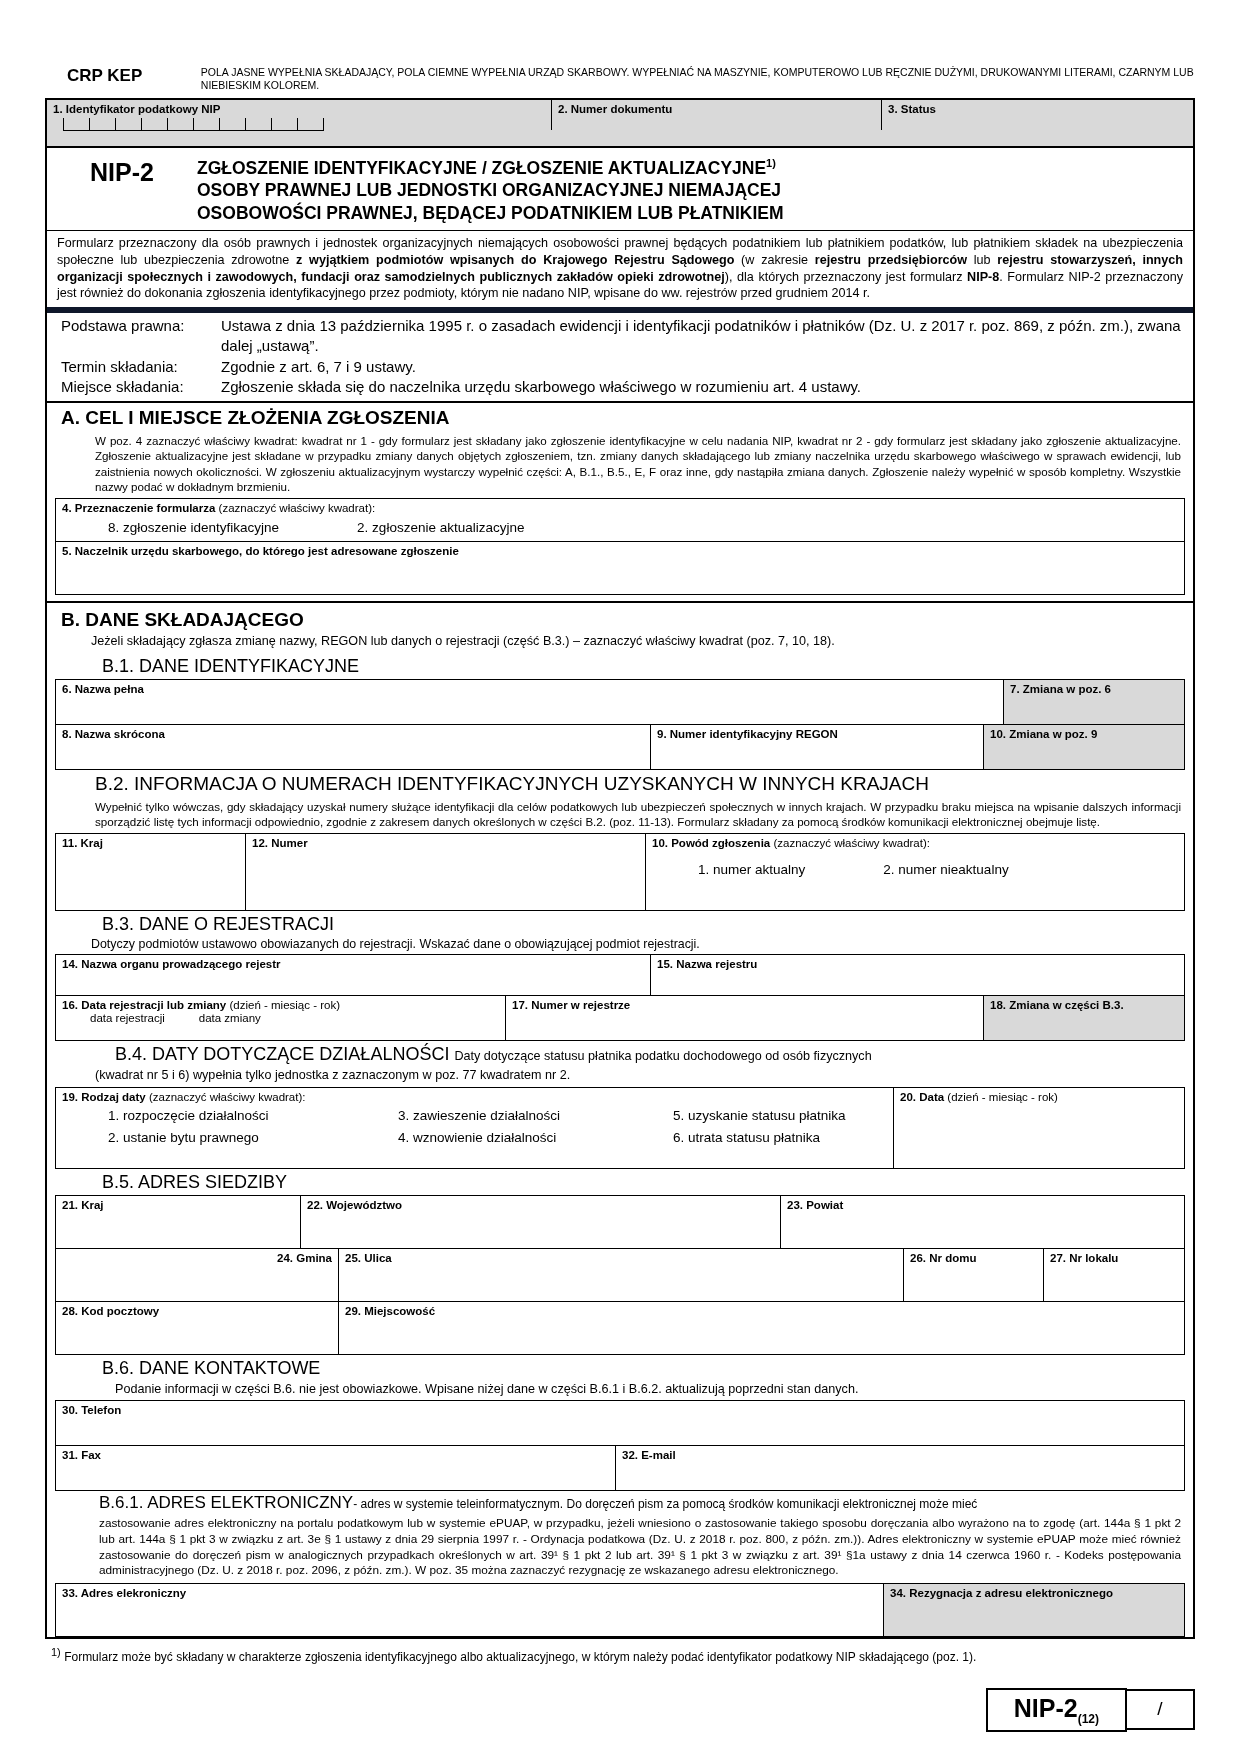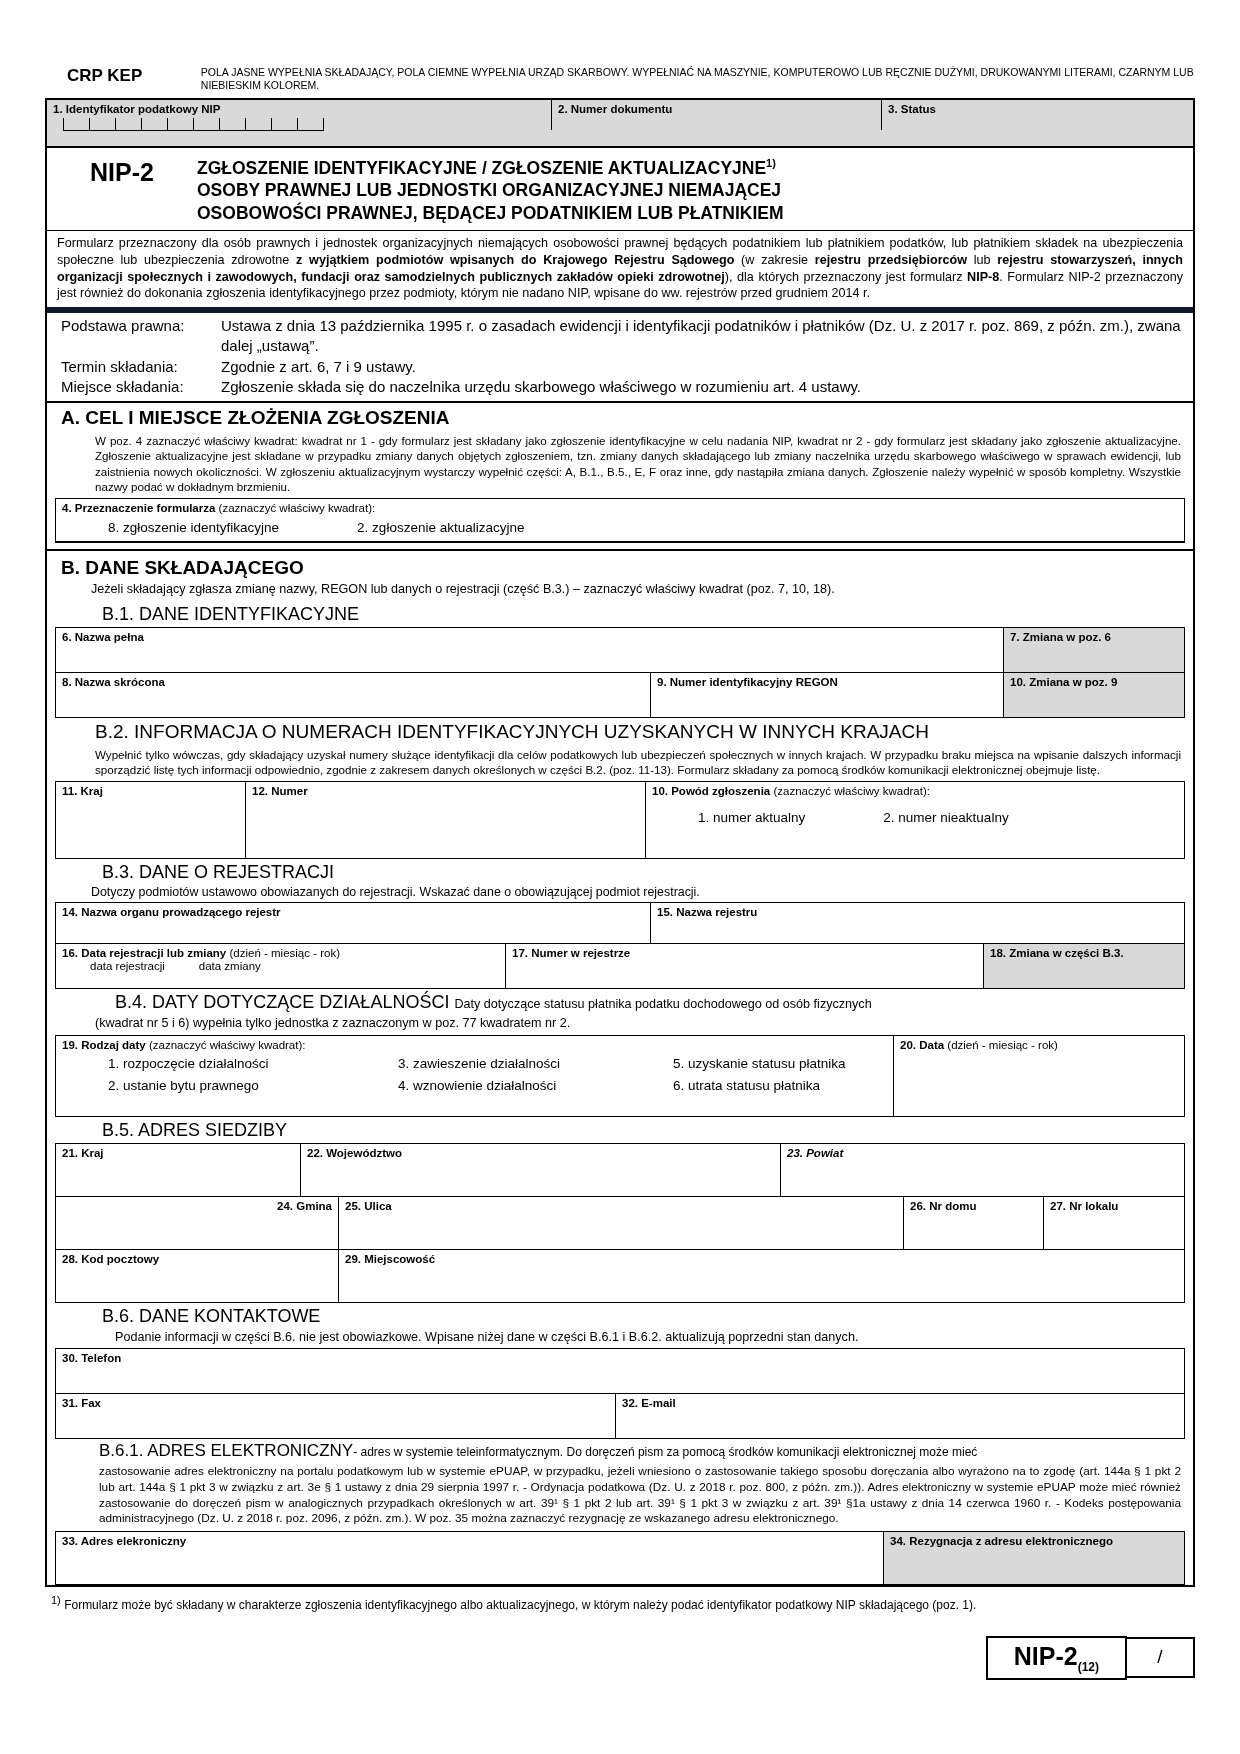--- a/index.html
+++ b/index.html
@@ -278,20 +278,23 @@
       <div class="thin-b">
         <div class="lbl">
           <span>4. Przeznaczenie formularza</span>
           <span class="lbl-n">(zaznaczyć właściwy kwadrat):</span>
         </div>
         <div class="opt-row">
           <div class="opt">8. zgłoszenie identyfikacyjne</div>
           <div class="opt2">2. zgłoszenie aktualizacyjne</div>
         </div>
       </div>
+      <div class="h52">
+        <div class="lbl">5. Naczelnik urzędu skarbowego, do którego jest adresowane zgłoszenie</div>
+      </div>
     </div>
 
     <div style="height:6px;border-bottom:2.5px solid #000;"></div>
 
     <div class="sec-head" style="padding-top:6px;">B. DANE SKŁADAJĄCEGO</div>
     <div class="sec-sub">Jeżeli składający zgłasza zmianę nazwy, REGON lub danych o rejestracji (część B.3.) – zaznaczyć właściwy kwadrat (poz. 7, 10, 18).</div>
 
     <div class="sec-head-sm">B.1. DANE IDENTYFIKACYJNE</div>
 
     <div class="inner inner-b">
@@ -303,21 +306,21 @@
           <div class="lbl">7. Zmiana w poz. 6</div>
         </div>
       </div>
       <div class="row h44">
         <div class="cell" style="width:595px;">
           <div class="lbl">8. Nazwa skrócona</div>
         </div>
         <div class="cell" style="flex:1;">
           <div class="lbl">9. Numer identyfikacyjny REGON</div>
         </div>
-        <div class="cell shade" style="width:180px;">
+        <div class="cell shade" style="width:200px;">
           <div class="lbl">10. Zmiana w poz. 9</div>
         </div>
       </div>
     </div>
 
     <div class="sec-head-sm" style="padding-left:48px;font-size:19px;">B.2. INFORMACJA O NUMERACH IDENTYFIKACYJNYCH UZYSKANYCH W INNYCH KRAJACH</div>
     <div class="sec-note">Wypełnić tylko wówczas, gdy składający uzyskał numery służące identyfikacji dla celów podatkowych lub ubezpieczeń społecznych w innych krajach. W przypadku braku miejsca na wpisanie dalszych informacji sporządzić listę tych informacji odpowiednio, zgodnie z zakresem danych określonych w części B.2. (poz. 11-13). Formularz składany za pomocą środków komunikacji elektronicznej obejmuje listę.</div>
 
     <div class="inner inner-b">
       <div class="row">
@@ -408,21 +411,21 @@
     <div class="sec-head-sm">B.5. ADRES SIEDZIBY</div>
 
     <div class="inner inner-b">
       <div class="row thin-b h52">
         <div class="cell" style="width:245px;">
           <div class="lbl">21. Kraj</div>
         </div>
         <div class="cell" style="width:480px;">
           <div class="lbl">22. Województwo</div>
         </div>
-        <div class="cell" style="flex:1;font-style:italic;">
+        <div class="cell" style="flex:1;">
           <div class="lbl">23. Powiat</div>
         </div>
       </div>
       <div class="row thin-b h52">
         <div class="cell" style="width:283px;text-align:right;">
           <div class="lbl">24. Gmina</div>
         </div>
         <div class="cell" style="flex:1;">
           <div class="lbl">25. Ulica</div>
         </div>

